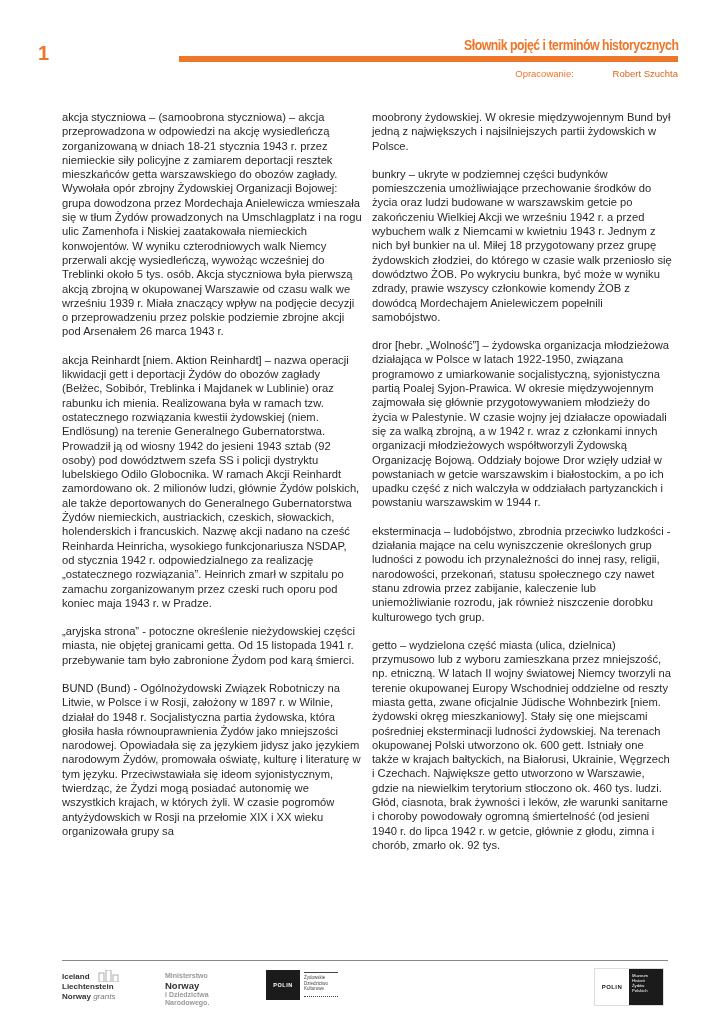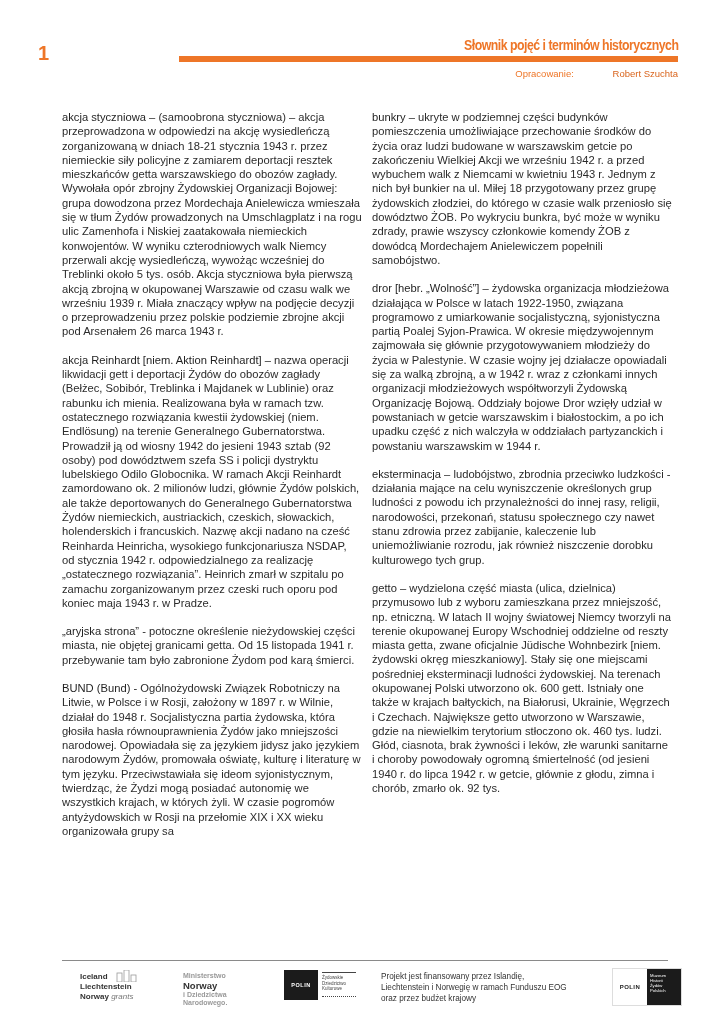--- a/index.html
+++ b/index.html
@@ -7,21 +7,21 @@
   .page-number { position: absolute; left: 38px; top: 42px; font-size: 20px; font-weight: bold; color: #ee7628; font-family: "Liberation Sans", sans-serif; }
   .doc-title { position: absolute; right: 46px; top: 36px; font-size: 15px; font-weight: bold; color: #ee7628; letter-spacing: -0.6px; font-family: "Liberation Sans", sans-serif; transform: scaleX(0.82); transform-origin: right center; white-space: nowrap; }
   .title-bar { position: absolute; left: 179px; right: 46px; top: 56px; height: 6px; background: #ee7628; }
   .author-line { position: absolute; right: 46px; top: 68px; font-size: 9.5px; color: #ee7628; white-space: nowrap; }
   .author-line .author-name { color: #d9641c; margin-left: 36px; }
   .columns { position: absolute; top: 110px; left: 62px; width: 610px; display: flex; justify-content: space-between; }
   .col { width: 300px; font-size: 11.2px; line-height: 14.3px; color: #2b2b2b; }
   .entry { margin: 0 0 14px 0; text-align: left; hyphens: manual; }
   .entry .term { font-weight: normal; color: #1f1f1f; }
   .footer-rule { position: absolute; left: 62px; right: 56px; top: 960px; height: 1px; background: #8a8a8a; }
-  .footer { position: absolute; top: 968px; left: 62px; right: 46px; height: 50px; margin-left: 18px; }
+  .footer { position: absolute; top: 968px; left: 62px; right: 46px; height: 50px; }
   .logo-eea { position: absolute; left: 0; top: 4px; font-size: 8px; line-height: 10px; color: #333; font-weight: bold; }
   .logo-eea .grants { font-weight: normal; font-style: italic; color: #777; }
   .logo-eea .towers { position: absolute; left: 36px; top: -2px; width: 24px; height: 12px; }
   .logo-mkidn { position: absolute; left: 103px; top: 4px; font-size: 7px; line-height: 8.5px; color: #999; font-weight: bold; }
   .logo-mkidn .big { font-size: 9.5px; color: #333; line-height: 10px; }
   .logo-polin-small { position: absolute; left: 204px; top: 2px; width: 34px; height: 30px; background: #1b1b1b; color: #fff; font-size: 5.5px; font-weight: bold; display: flex; align-items: center; justify-content: center; letter-spacing: 0.5px; }
   .logo-polin-note { position: absolute; left: 242px; top: 4px; font-size: 4.5px; line-height: 5.5px; color: #444; width: 34px; border-top: 1px solid #444; padding-top: 2px; }
   .logo-polin-note .dots { border-bottom: 1px dotted #444; height: 4px; }
   .funding-text { position: absolute; left: 301px; top: 3px; font-size: 8.2px; line-height: 11px; color: #333; white-space: nowrap; }
   .logo-polin-big { position: absolute; left: 532px; top: 0px; width: 68px; height: 36px; display: flex; border: 1px solid #ddd; }
@@ -37,20 +37,21 @@
 <div class="author-line"><span>Opracowanie: </span><span class="author-name">Robert Szuchta</span></div>
 
 <div class="columns">
   <div class="col">
     <p class="entry"><span class="term">akcja styczniowa</span><span> – (samoobrona styczniowa) – akcja przeprowadzona w odpowiedzi na akcję wy­siedleńczą zorganizowaną w dniach 18-21 stycznia 1943 r. przez niemieckie siły policyjne z zamiarem deportacji resztek mieszkańców getta warszaw­skiego do obozów zagłady. Wywołała opór zbrojny Żydowskiej Organizacji Bojowej: grupa dowodzo­na przez Mordechaja Anielewicza wmieszała się w tłum Żydów prowadzonych na Umschlagplatz i na rogu ulic Zamenhofa i Niskiej zaatakowała nie­mieckich konwojentów. W wyniku czterodniowych walk Niemcy przerwali akcję wysiedleńczą, wywo­żąc wcześniej do Treblinki około 5 tys. osób. Akcja styczniowa była pierwszą akcją zbrojną w oku­powanej Warszawie od czasu walk we wrześniu 1939 r. Miała znaczący wpływ na podjęcie decyzji o przeprowadzeniu przez polskie podziemie zbroj­ne akcji pod Arsenałem 26 marca 1943 r.</span></p>
     <p class="entry"><span class="term">akcja Reinhardt [niem. Aktion Reinhardt]</span><span> – nazwa operacji likwidacji gett i deportacji Żydów do obozów zagłady (Bełżec, Sobibór, Treblinka i Majdanek w Lublinie) oraz rabunku ich mienia. Realizowana była w ramach tzw. ostatecznego rozwiązania kwestii żydowskiej (niem. Endlösung) na terenie Generalnego Gubernatorstwa. Prowa­dził ją od wiosny 1942 do jesieni 1943 sztab (92 osoby) pod dowództwem szefa SS i policji dys­tryktu lubelskiego Odilo Globocnika. W ramach Akcji Reinhardt zamordowano ok. 2 milionów ludzi, głównie Żydów polskich, ale także deportowanych do Generalnego Gubernatorstwa Żydów niemiec­kich, austriackich, czeskich, słowackich, holender­skich i francuskich. Nazwę akcji nadano na cześć Reinharda Heinricha, wysokiego funkcjonariusza NSDAP, od stycznia 1942 r. odpowiedzialnego za realizację „ostatecznego rozwiązania”. Heinrich zmarł w szpitalu po zamachu zorganizowanym przez czeski ruch oporu pod koniec maja 1943 r. w Pradze.</span></p>
     <p class="entry"><span class="term">„aryjska strona”</span><span> - potoczne określenie nieżydow­skiej części miasta, nie objętej granicami getta. Od 15 listopada 1941 r. przebywanie tam było za­bronione Żydom pod karą śmierci.</span></p>
     <p class="entry"><span class="term">BUND (Bund)</span><span> - Ogólnożydowski Związek Robotni­czy na Litwie, w Polsce i w Rosji, założony w 1897 r. w Wilnie, działał do 1948 r. Socjalistyczna partia żydowska, która głosiła hasła równouprawnienia Żydów jako mniejszości narodowej. Opowiadała się za językiem jidysz jako językiem narodowym Żydów, promowała oświatę, kulturę i literaturę w tym języku. Przeciwstawiała się ideom syjoni­stycznym, twierdząc, że Żydzi mogą posiadać autonomię we wszystkich krajach, w których żyli. W czasie pogromów antyżydowskich w Rosji na przełomie XIX i XX wieku organizowała grupy sa­</span></p>
   </div>
   <div class="col">
+    <p class="entry"><span class="term"></span><span>moobrony żydowskiej. W okresie międzywojennym Bund był jedną z największych i najsilniejszych partii żydowskich w Polsce.</span></p>
     <p class="entry"><span class="term">bunkry</span><span> – ukryte w podziemnej części budynków pomieszczenia umożliwiające przechowanie środ­ków do życia oraz ludzi budowane w warszawskim getcie po zakończeniu Wielkiej Akcji we wrze­śniu 1942 r. a przed wybuchem walk z Niemcami w kwietniu 1943 r. Jednym z nich był bunkier na ul. Miłej 18 przygotowany przez grupę żydowskich złodziei, do którego w czasie walk przeniosło się dowództwo ŻOB. Po wykryciu bunkra, być może w wyniku zdrady, prawie wszyscy członkowie komendy ŻOB z dowódcą Mordechajem Anielewi­czem popełnili samobójstwo.</span></p>
     <p class="entry"><span class="term">dror [hebr. „Wolność”]</span><span> – żydowska organizacja młodzieżowa działająca w Polsce w latach 1922-1950, związana programowo z umiarkowanie so­cjalistyczną, syjonistyczna partią Poalej Syjon-Pra­wica. W okresie międzywojennym zajmowała się głównie przygotowywaniem młodzieży do życia w Palestynie. W czasie wojny jej działacze opowia­dali się za walką zbrojną, a w 1942 r. wraz z człon­kami innych organizacji młodzieżowych współ­tworzyli Żydowską Organizację Bojową. Oddziały bojowe Dror wzięły udział w powstaniach w getcie warszawskim i białostockim, a po ich upadku część z nich walczyła w oddziałach partyzanckich i powstaniu warszawskim w 1944 r.</span></p>
     <p class="entry"><span class="term">eksterminacja</span><span> – ludobójstwo, zbrodnia przeciwko ludzkości - działania mające na celu wyniszczenie określonych grup ludności z powodu ich przyna­leżności do innej rasy, religii, narodowości, przeko­nań, statusu społecznego czy nawet stanu zdrowia przez zabijanie, kaleczenie lub uniemożliwianie rozrodu, jak również niszczenie dorobku kulturo­wego tych grup.</span></p>
     <p class="entry"><span class="term">getto</span><span> – wydzielona część miasta (ulica, dzielnica) przymusowo lub z wyboru zamieszkana przez mniejszość, np. etniczną. W latach II wojny świato­wej Niemcy tworzyli na terenie okupowanej Europy Wschodniej oddzielne od reszty miasta getta, zwa­ne oficjalnie Jüdische Wohnbezirk [niem. żydowski okręg mieszkaniowy]. Stały się one miejscami pośredniej eksterminacji ludności żydowskiej. Na terenach okupowanej Polski utworzono ok. 600 gett. Istniały one także w krajach bałtyckich, na Białorusi, Ukrainie, Węgrzech i Czechach. Naj­większe getto utworzono w Warszawie, gdzie na niewielkim terytorium stłoczono ok. 460 tys. ludzi. Głód, ciasnota, brak żywności i leków, złe warunki sanitarne i choroby powodowały ogromną śmier­telność (od jesieni 1940 r. do lipca 1942 r. w getcie, głównie z głodu, zimna i chorób, zmarło ok. 92 tys.</span></p>
   </div>
 </div>
 
 <div class="footer-rule"></div>
 
 <div class="footer">
@@ -70,25 +71,20 @@
     <div>i Dziedzictwa</div>
     <div>Narodowego.</div>
   </div>
   <div class="logo-polin-small">POLIN</div>
   <div class="logo-polin-note">
     <div>Żydowskie</div>
     <div>Dziedzictwo</div>
     <div>Kulturowe</div>
     <div class="dots"></div>
   </div>
-  <div class="funding-text">
-    <div>Projekt jest finansowany przez Islandię,</div>
-    <div>Liechtenstein i Norwegię w ramach Funduszu EOG</div>
-    <div>oraz przez budżet krajowy</div>
-  </div>
   <div class="logo-polin-big">
     <div class="left">POLIN</div>
     <div class="right">
       <div>Muzeum</div>
       <div>Historii</div>
       <div>Żydów</div>
       <div>Polskich</div>
     </div>
   </div>
 </div>

